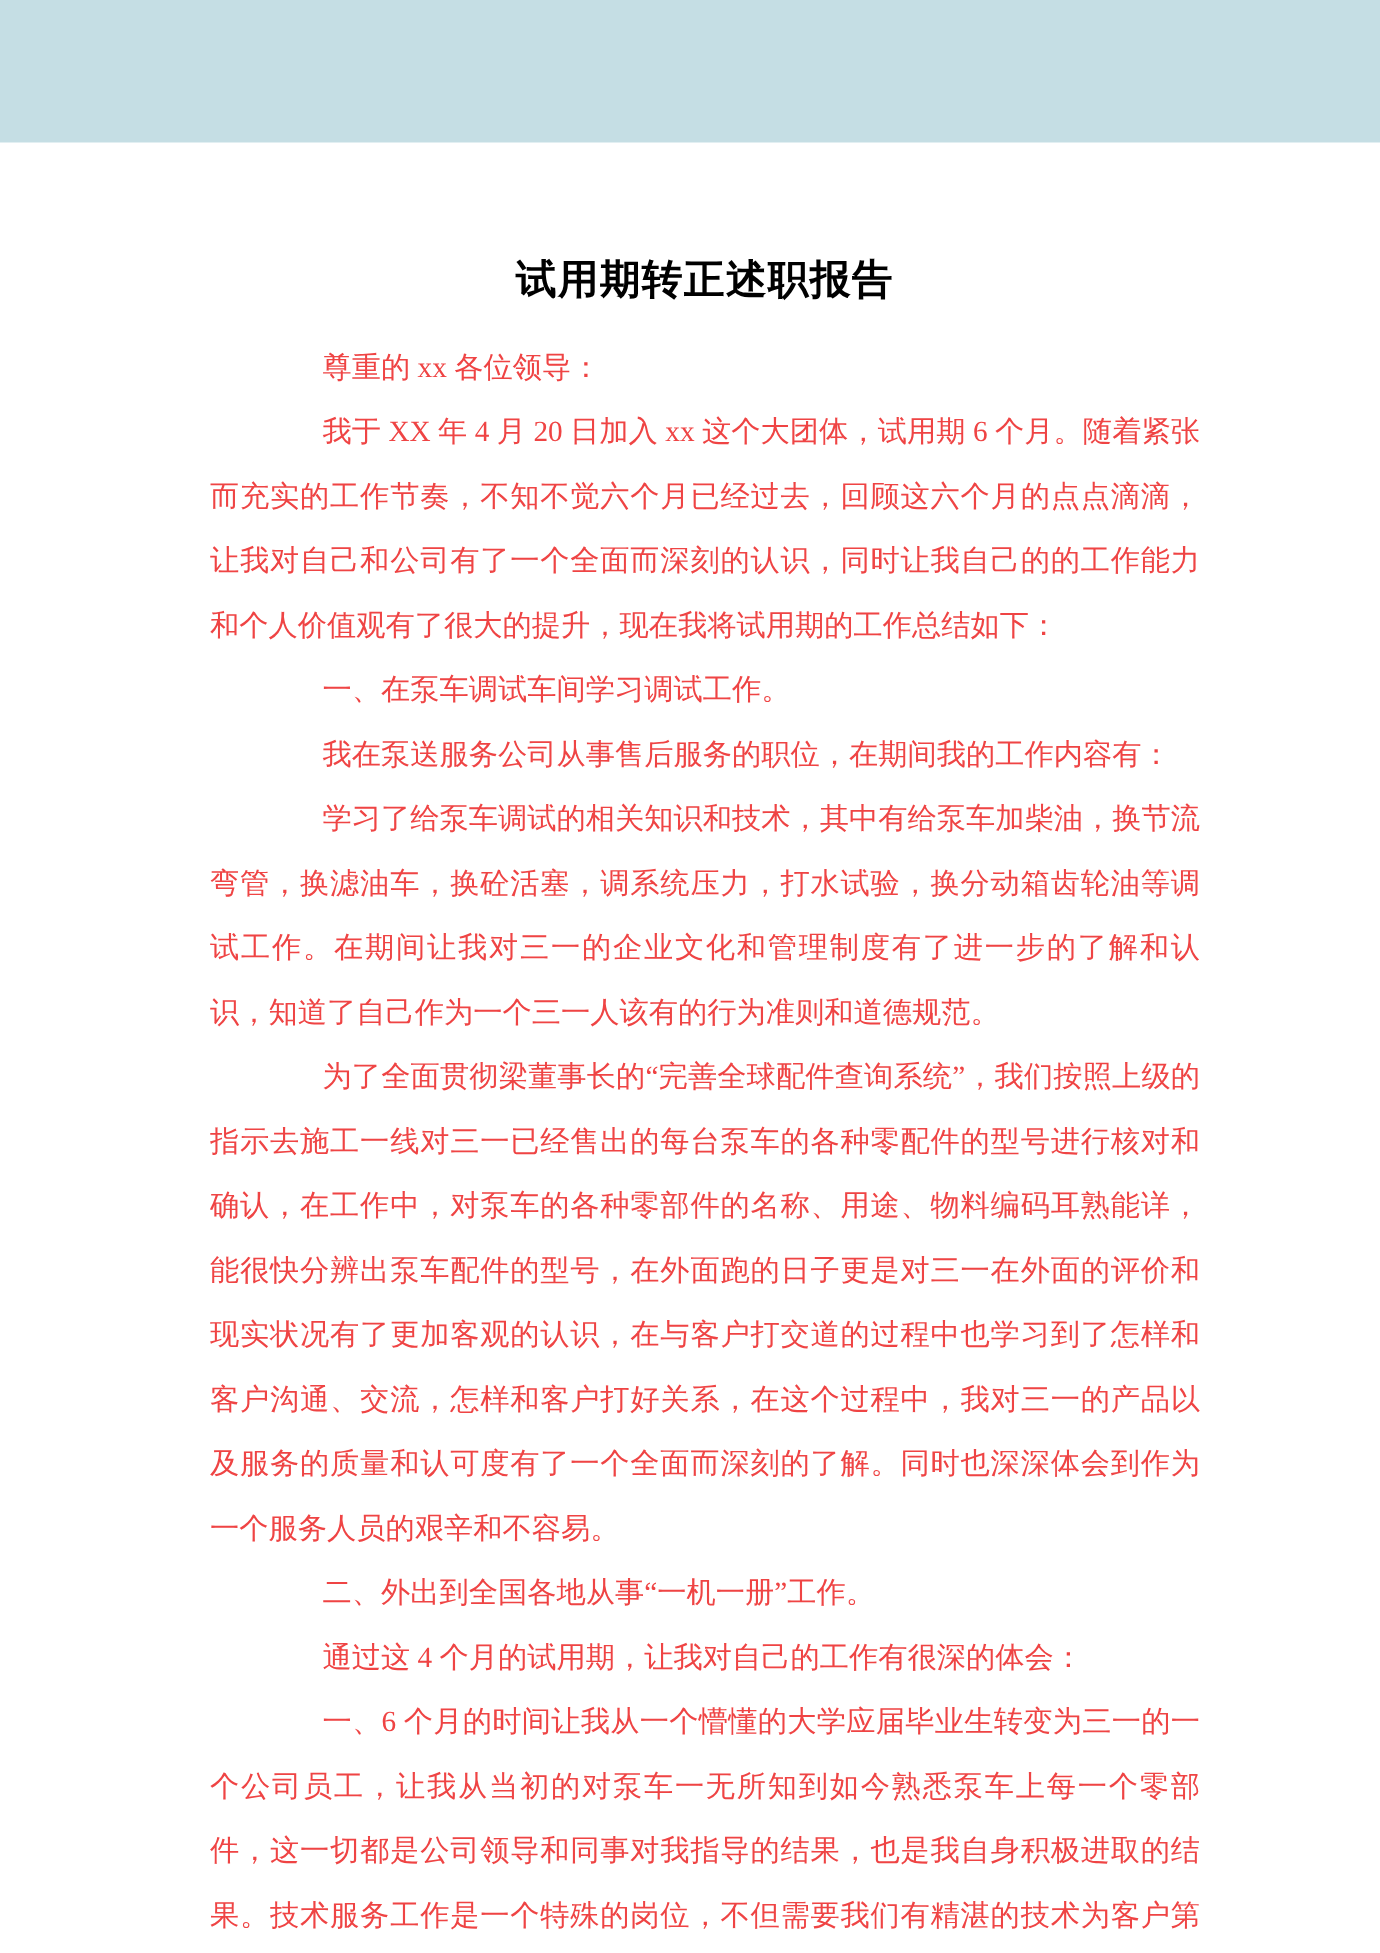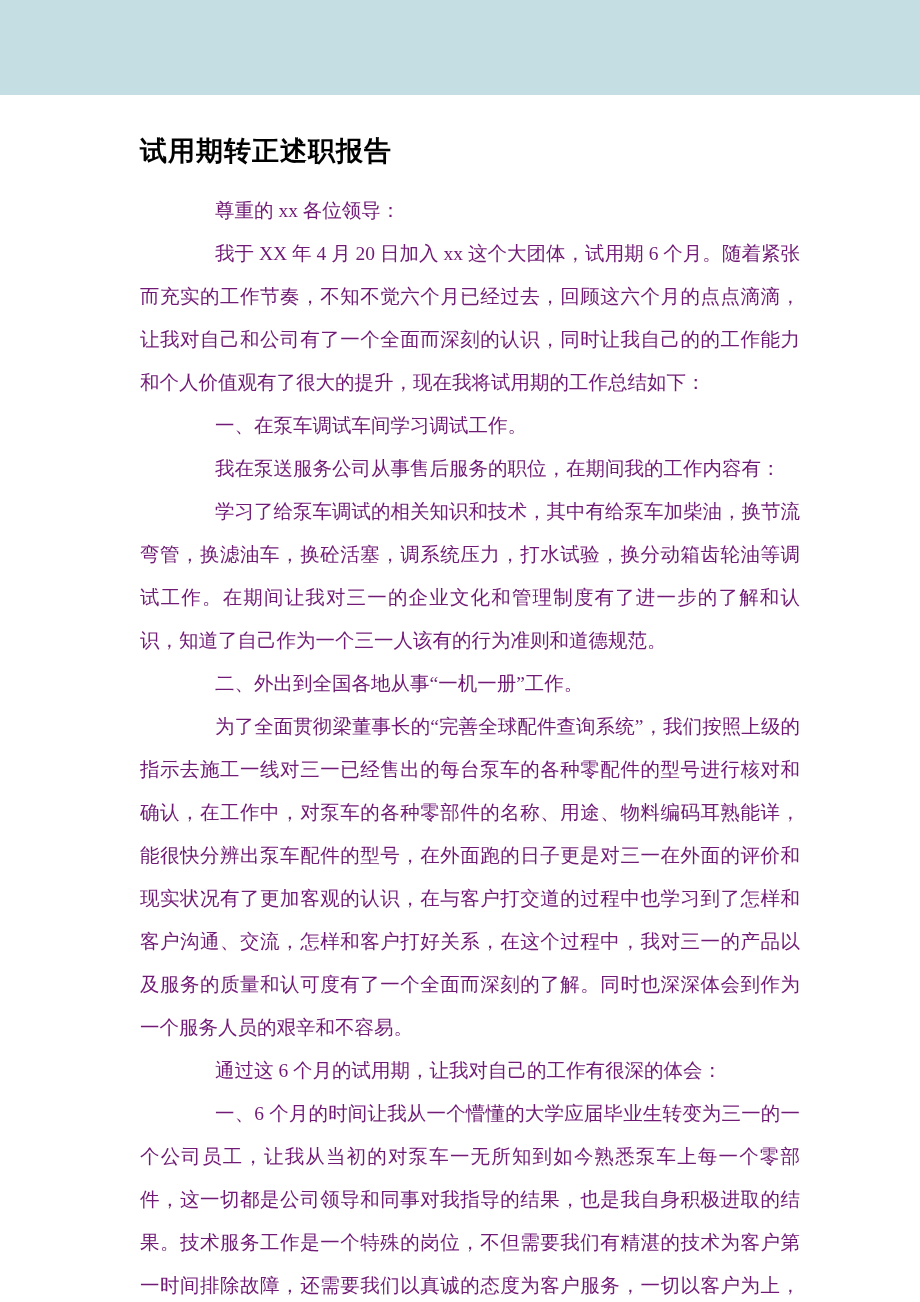--- a/index.html
+++ b/index.html
@@ -18,43 +18,44 @@
     background: #ffffff;
     width: 920px;
     margin-top: 95px;
     margin-bottom: 49px;
     min-height: 1158px;
     padding: 38px 120px 60px 140px;
   }
   .doc-title {
     font-size: 27px;
     font-weight: bold;
-    text-align: left;
+    text-align: center;
     color: #000000;
     letter-spacing: 1px;
     margin-bottom: 18px;
     line-height: 1.4;
+    margin-top: 35px;
   }
   .para {
     font-size: 19.5px;
-    color: #701a75;
+    color: #ef4444;
     line-height: 43px;
     text-align: justify;
     text-indent: 75px;
   }
 </style>
 </head>
 <body>
 
 <div class="canvas">
   <div class="paper">
     <h1 class="doc-title">试用期转正述职报告</h1>
     <p class="para">尊重的 xx 各位领导：</p>
     <p class="para">我于 XX 年 4 月 20 日加入 xx 这个大团体，试用期 6 个月。随着紧张而充实的工作节奏，不知不觉六个月已经过去，回顾这六个月的点点滴滴，让我对自己和公司有了一个全面而深刻的认识，同时让我自己的的工作能力和个人价值观有了很大的提升，现在我将试用期的工作总结如下：</p>
     <p class="para">一、在泵车调试车间学习调试工作。</p>
     <p class="para">我在泵送服务公司从事售后服务的职位，在期间我的工作内容有：</p>
     <p class="para">学习了给泵车调试的相关知识和技术，其中有给泵车加柴油，换节流弯管，换滤油车，换砼活塞，调系统压力，打水试验，换分动箱齿轮油等调试工作。在期间让我对三一的企业文化和管理制度有了进一步的了解和认识，知道了自己作为一个三一人该有的行为准则和道德规范。</p>
+    <p class="para">为了全面贯彻梁董事长的“完善全球配件查询系统”，我们按照上级的指示去施工一线对三一已经售出的每台泵车的各种零配件的型号进行核对和确认，在工作中，对泵车的各种零部件的名称、用途、物料编码耳熟能详，能很快分辨出泵车配件的型号，在外面跑的日子更是对三一在外面的评价和现实状况有了更加客观的认识，在与客户打交道的过程中也学习到了怎样和客户沟通、交流，怎样和客户打好关系，在这个过程中，我对三一的产品以及服务的质量和认可度有了一个全面而深刻的了解。同时也深深体会到作为一个服务人员的艰辛和不容易。</p>
     <p class="para">二、外出到全国各地从事“一机一册”工作。</p>
-    <p class="para">为了全面贯彻梁董事长的“完善全球配件查询系统”，我们按照上级的指示去施工一线对三一已经售出的每台泵车的各种零配件的型号进行核对和确认，在工作中，对泵车的各种零部件的名称、用途、物料编码耳熟能详，能很快分辨出泵车配件的型号，在外面跑的日子更是对三一在外面的评价和现实状况有了更加客观的认识，在与客户打交道的过程中也学习到了怎样和客户沟通、交流，怎样和客户打好关系，在这个过程中，我对三一的产品以及服务的质量和认可度有了一个全面而深刻的了解。同时也深深体会到作为一个服务人员的艰辛和不容易。</p>
-    <p class="para">通过这 6 个月的试用期，让我对自己的工作有很深的体会：</p>
+    <p class="para">通过这 4 个月的试用期，让我对自己的工作有很深的体会：</p>
     <p class="para">一、6 个月的时间让我从一个懵懂的大学应届毕业生转变为三一的一个公司员工，让我从当初的对泵车一无所知到如今熟悉泵车上每一个零部件，这一切都是公司领导和同事对我指导的结果，也是我自身积极进取的结果。技术服务工作是一个特殊的岗位，不但需要我们有精湛的技术为客户第一时间排除故障，还需要我们以真诚的态度为客户服务，一切以客户为上，要知道很多时候顾客买的不不单单是我们的产品更是买我们的服务，所以我深深体会到作为一个售后服务人员必须以真诚的态度对待客户，和客户有良好的沟通和交流。</p>
   </div>
 </div>
 
 </body></html>

